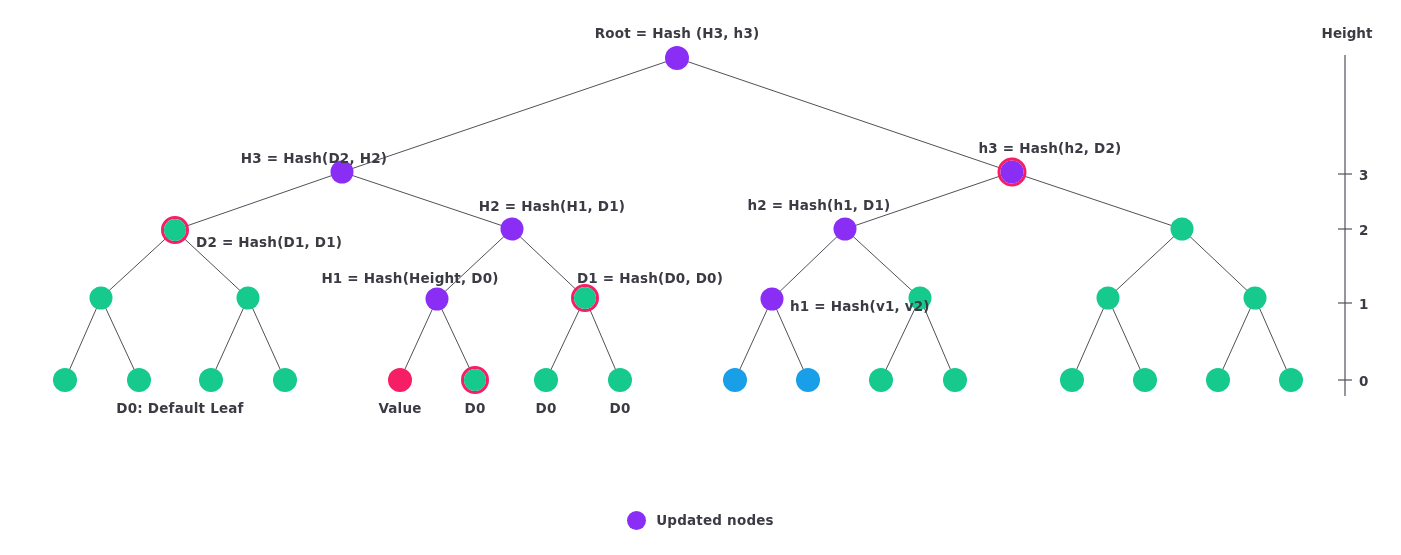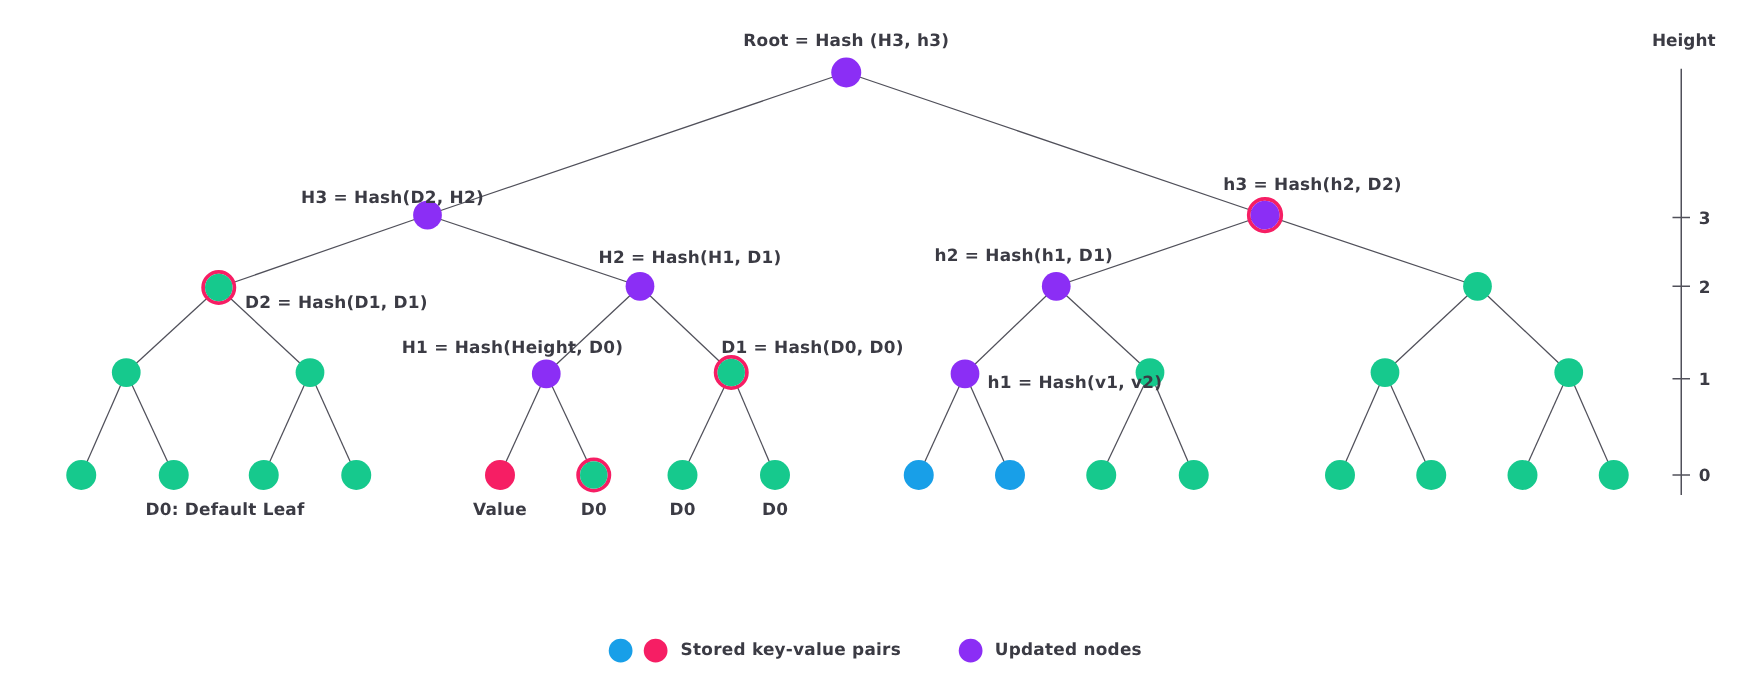--- a/index.html
+++ b/index.html
@@ -206,26 +206,19 @@
       <div class="axis-title" style="left: 1347px; top: 25px; transform: translateX(-50%);">Height</div>
       <div class="axis-tick-label" style="left: 1359px; top: 167px;">3</div>
       <div class="axis-tick-label" style="left: 1359px; top: 222px;">2</div>
       <div class="axis-tick-label" style="left: 1359px; top: 296px;">1</div>
       <div class="axis-tick-label" style="left: 1359px; top: 373px;">0</div>
     </div>
 
   <div id="legend">
       <div class="legend-item">
         <div class="legend-swatches">
-          <span class="legend-dot" style="background: rgb(24, 159, 232);"></span>
-          <span class="legend-dot" style="background: rgb(246, 30, 100);"></span>
-        </div>
-        <span class="legend-text">Stored key-value pairs</span>
-      </div>
-      <div class="legend-item">
-        <div class="legend-swatches">
           <span class="legend-dot" style="background: rgb(139, 46, 245);"></span>
         </div>
         <span class="legend-text">Updated nodes</span>
       </div>
     </div>
 
 </div>
 
 </body></html>

